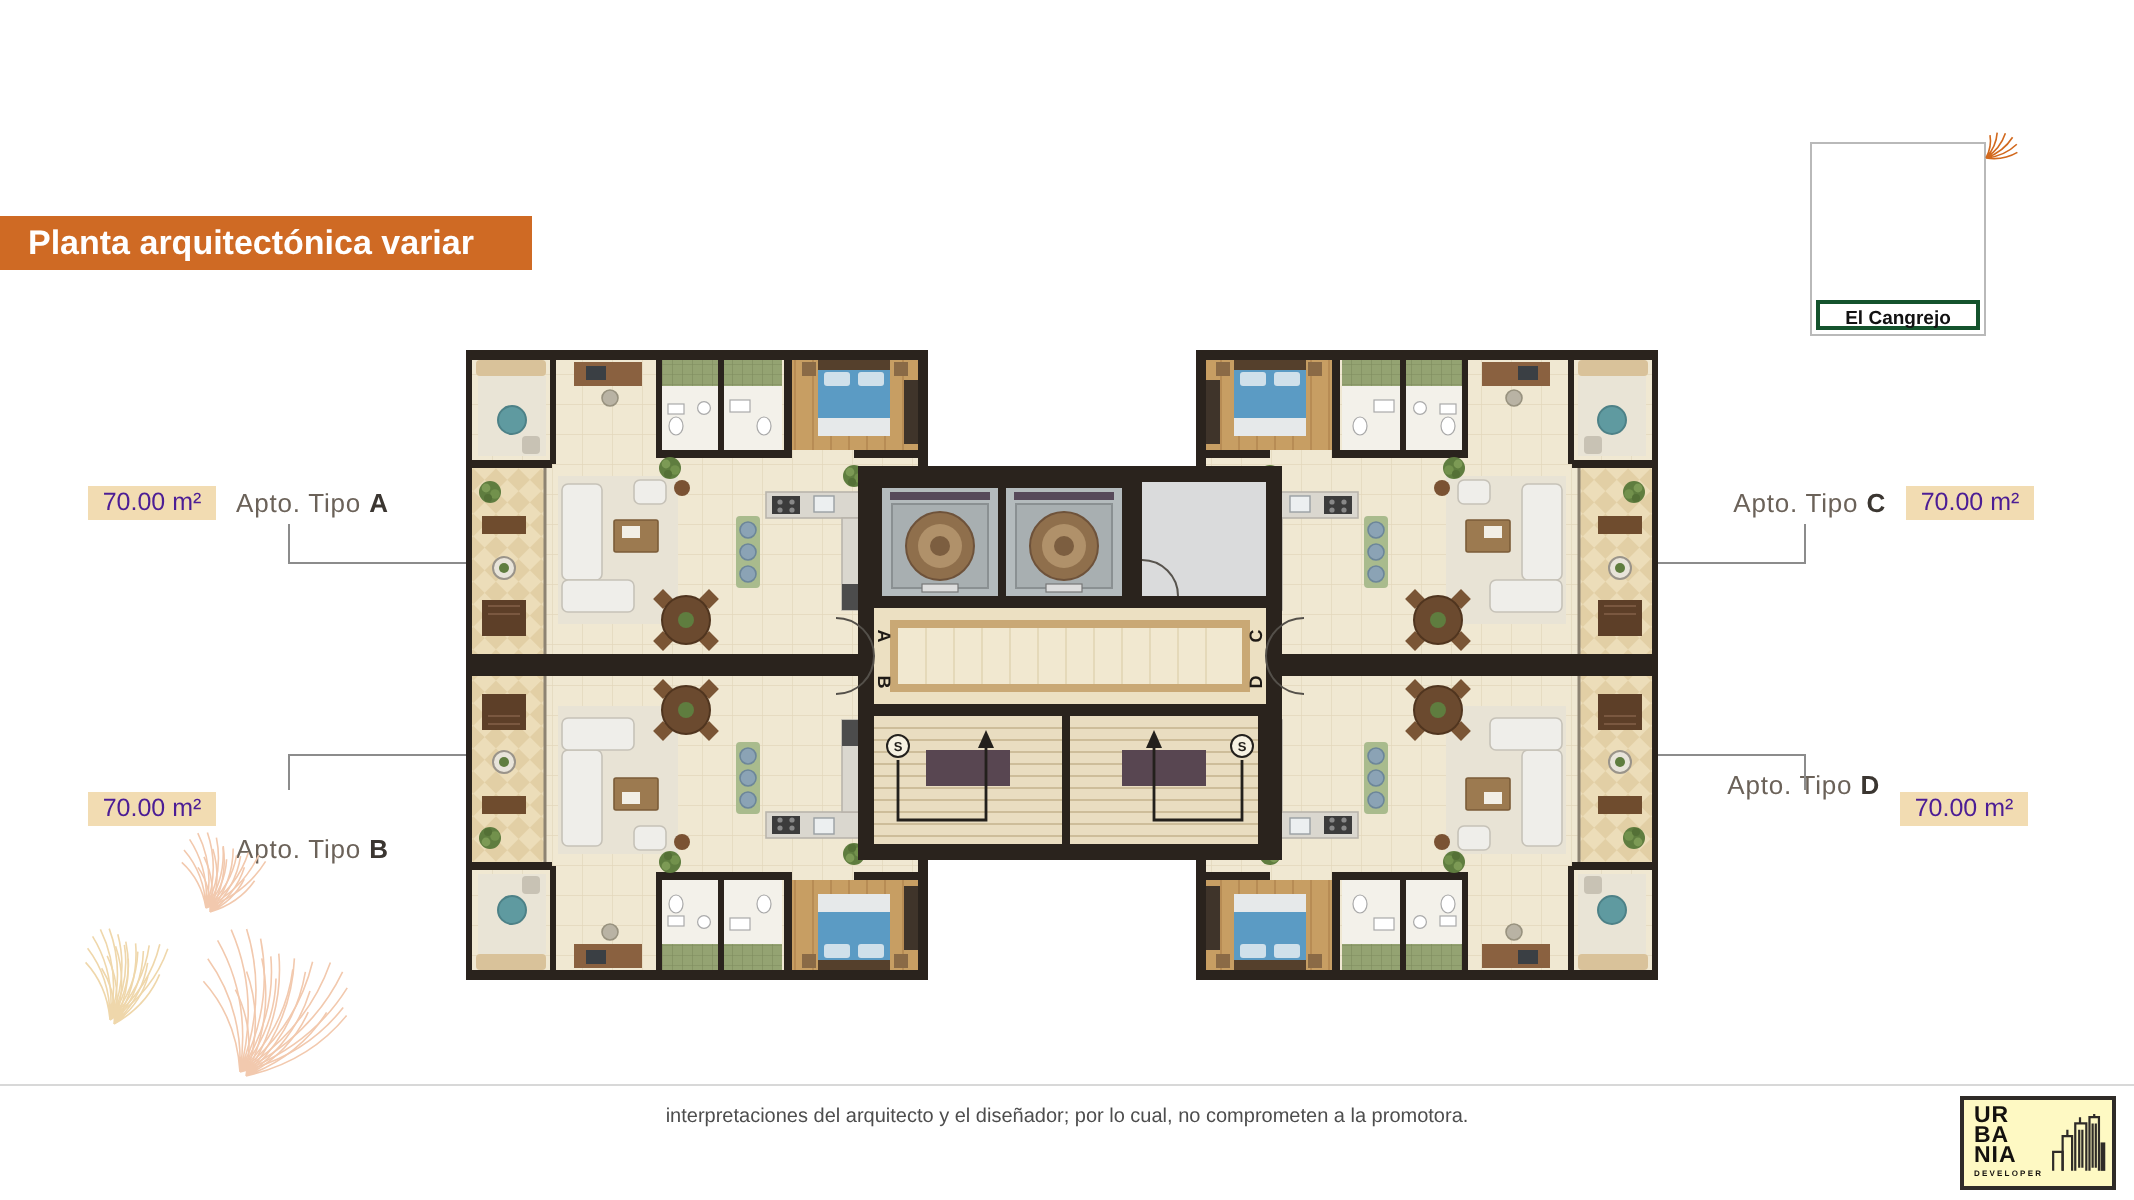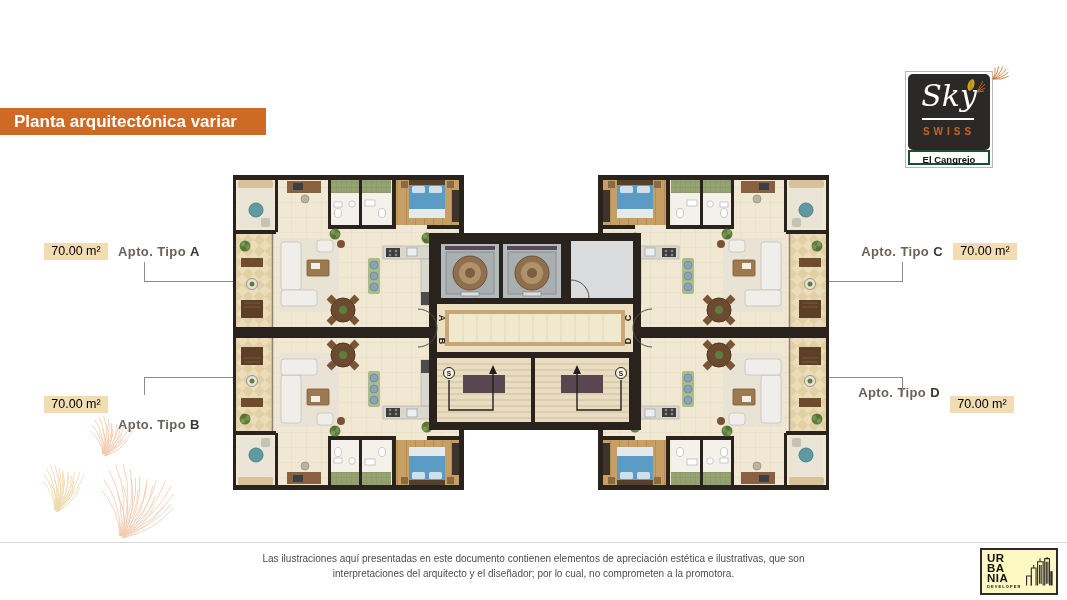--- a/index.html
+++ b/index.html
@@ -17,53 +17,43 @@
   #brand .dark{position:absolute;left:2px;top:2px;right:2px;height:76px;background:#2b2927;border-radius:5px;}
   #brand .sky{position:absolute;left:0;right:0;top:6px;text-align:center;color:#fff;
               font-family:"DejaVu Serif",serif;font-style:italic;font-size:30px;line-height:32px;}
   #brand .skyline{position:absolute;left:14px;top:44px;width:52px;height:2px;background:#fff;}
   #brand .swiss{position:absolute;left:0;right:0;top:52px;text-align:center;color:#c9651f;
                 font-size:10px;font-weight:bold;letter-spacing:4px;}
   #brand .loc{position:absolute;left:2px;right:2px;bottom:2px;height:15px;border:2px solid #14532d;
               font-size:9.5px;font-weight:bold;color:#111;text-align:center;line-height:15px;box-sizing:border-box;}
 
   
-  .badge{width:64px;height:17px;background:var(--tan,#f2dcb2);color:#000000;
+  .badge{width:64px;height:17px;background:var(--tan,#f2dcb2);color:#4c1d95;
          font-size:12.5px;line-height:17px;text-align:center;}
-  .aptlabel{height:17px;color:#6b6259;font-size:13px;line-height:17px;letter-spacing:.4px;white-space:nowrap;font-weight:bold;}
+  .aptlabel{height:17px;color:#6b6259;font-size:13px;line-height:17px;letter-spacing:.4px;white-space:nowrap;}
   .aptlabel b{color:#3b3631;}
   .leader{background:#8c8c8c;}
 
   
   #footline{left:0;top:542px;width:1067px;height:1px;background:#d8d8d8;}
   #disclaimer{left:0;top:552px;width:1067px;text-align:center;color:#4d4d4d;font-size:10px;line-height:14.5px;}
 
   
   #urbania{left:980px;top:548px;width:78px;height:47px;border:2px solid #2f2b28;box-sizing:border-box;
            display:flex;align-items:flex-start;padding:3px 3px 2px 5px;background:#fef9c3;}
   #urbania .stack{font-weight:bold;color:#14110e;font-size:11.5px;line-height:10px;letter-spacing:.5px;}
   #urbania .dev{font-size:4px;letter-spacing:1.1px;color:#14110e;margin-top:1px;font-weight:bold;}
   #urbania svg{margin-left:3px;}
 </style>
 </head>
 <body>
 
 <div id="banner" class="abs">Planta arquitectónica variar</div>
 
 <div id="brand" class="abs">
-  <div class="dark">
-    <div class="sky">Sky</div>
-    <div class="skyline"></div>
-    <div class="swiss">SWISS</div>
-    <svg width="24" height="24" viewBox="0 0 24 24" style="position:absolute;right:4px;top:2px;">
-      <ellipse cx="9" cy="9" rx="3.2" ry="6" fill="#c9a227" transform="rotate(18 9 9)"></ellipse>
-      <path d="M9 3.5V14" stroke="#8a6d14" stroke-width="0.6"></path>
-      <path d="M15 16 L21 5 M15 16 L23 8 M15 16 L23 12 M15 16 L22 15" stroke="#c9651f" stroke-width="0.9" fill="none"></path>
-    </svg>
-  </div>
   <div class="loc">El Cangrejo</div>
 </div>
 
 <svg id="dragonfly" class="abs" style="left:988px;top:60px;" width="26" height="22" viewBox="0 0 26 22">
     <path d="M5 19Q8.0 13.4 7.0 7.6M5 19Q10.1 13.4 10.6 6.3M5 19Q12.2 14.2 14.7 6.6M5 19Q13.7 15.9 18.3 8.6M5 19Q14.2 18.1 20.4 12.1M5 19Q13.7 20.3 20.7 16.2" fill="none" stroke="#d2691e" stroke-width="0.8"></path>
   </svg>
 
 <div class="abs badge" style="left:44px;top:243px;">70.00 m²</div>
 <div class="abs aptlabel" style="left:118px;top:243px;"><span>Apto. Tipo</span>&nbsp;<b>A</b></div>
 <div class="abs badge" style="left:44px;top:396px;">70.00 m²</div>
@@ -256,21 +246,20 @@
     <path d="M78 46Q75.6 32.0 65.9 23.2M78 46Q77.3 28.9 67.0 17.0M78 46Q79.6 26.7 69.8 11.7M78 46Q82.4 25.8 73.9 8.6M78 46Q84.9 26.4 78.7 8.2M78 46Q86.8 28.5 83.2 10.8M78 46Q87.7 31.6 86.5 15.6M78 46Q87.6 35.1 88.3 21.6M78 46Q90.6 34.9 93.3 19.7M78 46Q93.8 35.2 99.2 18.3M78 46Q96.4 36.7 104.4 19.4M78 46Q97.6 39.0 107.8 22.7" fill="none" stroke="#f2c9ae" stroke-width="0.8"></path>
     <path d="M80 48Q80.7 35.3 74.0 25.7M80 48Q83.2 33.1 77.0 20.4M80 48Q86.2 31.8 81.4 16.5M80 48Q89.1 31.9 86.6 15.0M80 48Q91.5 33.4 91.6 16.2M80 48Q92.8 36.1 95.3 20.1M80 48Q92.9 39.3 97.2 25.6M80 48Q91.8 42.4 97.1 31.6M80 48Q94.4 43.7 102.3 32.4" fill="none" stroke="#f2c9ae" stroke-width="0.8"></path>
     <path d="M30 102Q28.6 84.9 17.8 73.2M30 102Q30.4 81.3 18.8 66.1M30 102Q32.7 78.7 21.3 60.2M30 102Q35.3 77.5 25.2 56.7M30 102Q37.7 78.1 29.6 56.3M30 102Q39.5 80.3 33.9 59.1M30 102Q40.2 83.6 37.2 64.4M30 102Q40.0 87.5 39.1 71.3M30 102Q43.2 86.6 43.9 67.8M30 102Q46.7 85.9 49.6 64.7M30 102Q49.6 86.5 54.9 64.1M30 102Q51.2 88.4 58.9 66.4" fill="none" stroke="#efd7ab" stroke-width="0.8"></path>
     <path d="M32 104Q33.6 88.4 25.8 76.1M32 104Q36.2 85.6 28.6 69.9M32 104Q39.2 83.8 32.8 65.1M32 104Q42.2 83.5 37.9 62.8M32 104Q44.6 84.8 42.8 63.7M32 104Q46.0 87.5 46.7 67.5M32 104Q46.1 90.9 48.8 73.4M32 104Q45.0 94.5 49.0 80.2M32 104Q48.2 95.0 54.8 79.2" fill="none" stroke="#efd7ab" stroke-width="0.8"></path>
     <path d="M95 128Q93.3 101.1 76.7 82.6M95 128Q96.4 95.7 78.9 71.4M95 128Q100.5 91.7 83.8 62.2M95 128Q105.0 90.1 90.6 56.8M95 128Q109.1 91.2 98.3 56.5M95 128Q111.9 95.0 105.3 61.3M95 128Q113.1 100.5 110.4 70.2M95 128Q112.5 106.7 113.0 81.2M95 128Q117.7 105.8 121.4 76.7M95 128Q123.5 105.5 131.3 72.9M95 128Q128.1 107.2 140.2 73.2M95 128Q130.5 110.7 146.3 77.9M95 128Q130.3 115.3 148.6 85.9M95 128Q127.5 120.1 146.6 95.8" fill="none" stroke="#f2c9ae" stroke-width="0.8"></path>
     <path d="M98 130Q102.7 106.5 92.7 86.8M98 130Q107.2 102.8 98.3 77.7M98 130Q112.3 100.7 105.9 71.2M98 130Q117.2 100.9 114.4 68.8M98 130Q120.8 103.5 122.2 71.2M98 130Q122.5 107.9 127.7 77.9M98 130Q122.1 113.4 130.0 87.5M98 130Q119.8 118.7 129.1 98.1M98 130Q124.5 120.3 138.3 98.2M98 130Q129.5 122.9 148.3 99.8" fill="none" stroke="#f2c9ae" stroke-width="0.8"></path>
   </svg>
 
 <div id="footline" class="abs"></div>
 <div id="disclaimer" class="abs">
-  <div>Las ilustraciones aquí presentadas en este documento contienen elementos de apreciación estética e ilustrativas, que son</div>
   <div>interpretaciones del arquitecto y el diseñador; por lo cual, no comprometen a la promotora.</div>
 </div>
 
 <div id="urbania" class="abs">
   <div>
     <div class="stack">UR</div>
     <div class="stack">BA</div>
     <div class="stack">NIA</div>
     <div class="dev">DEVELOPER</div>
   </div>

